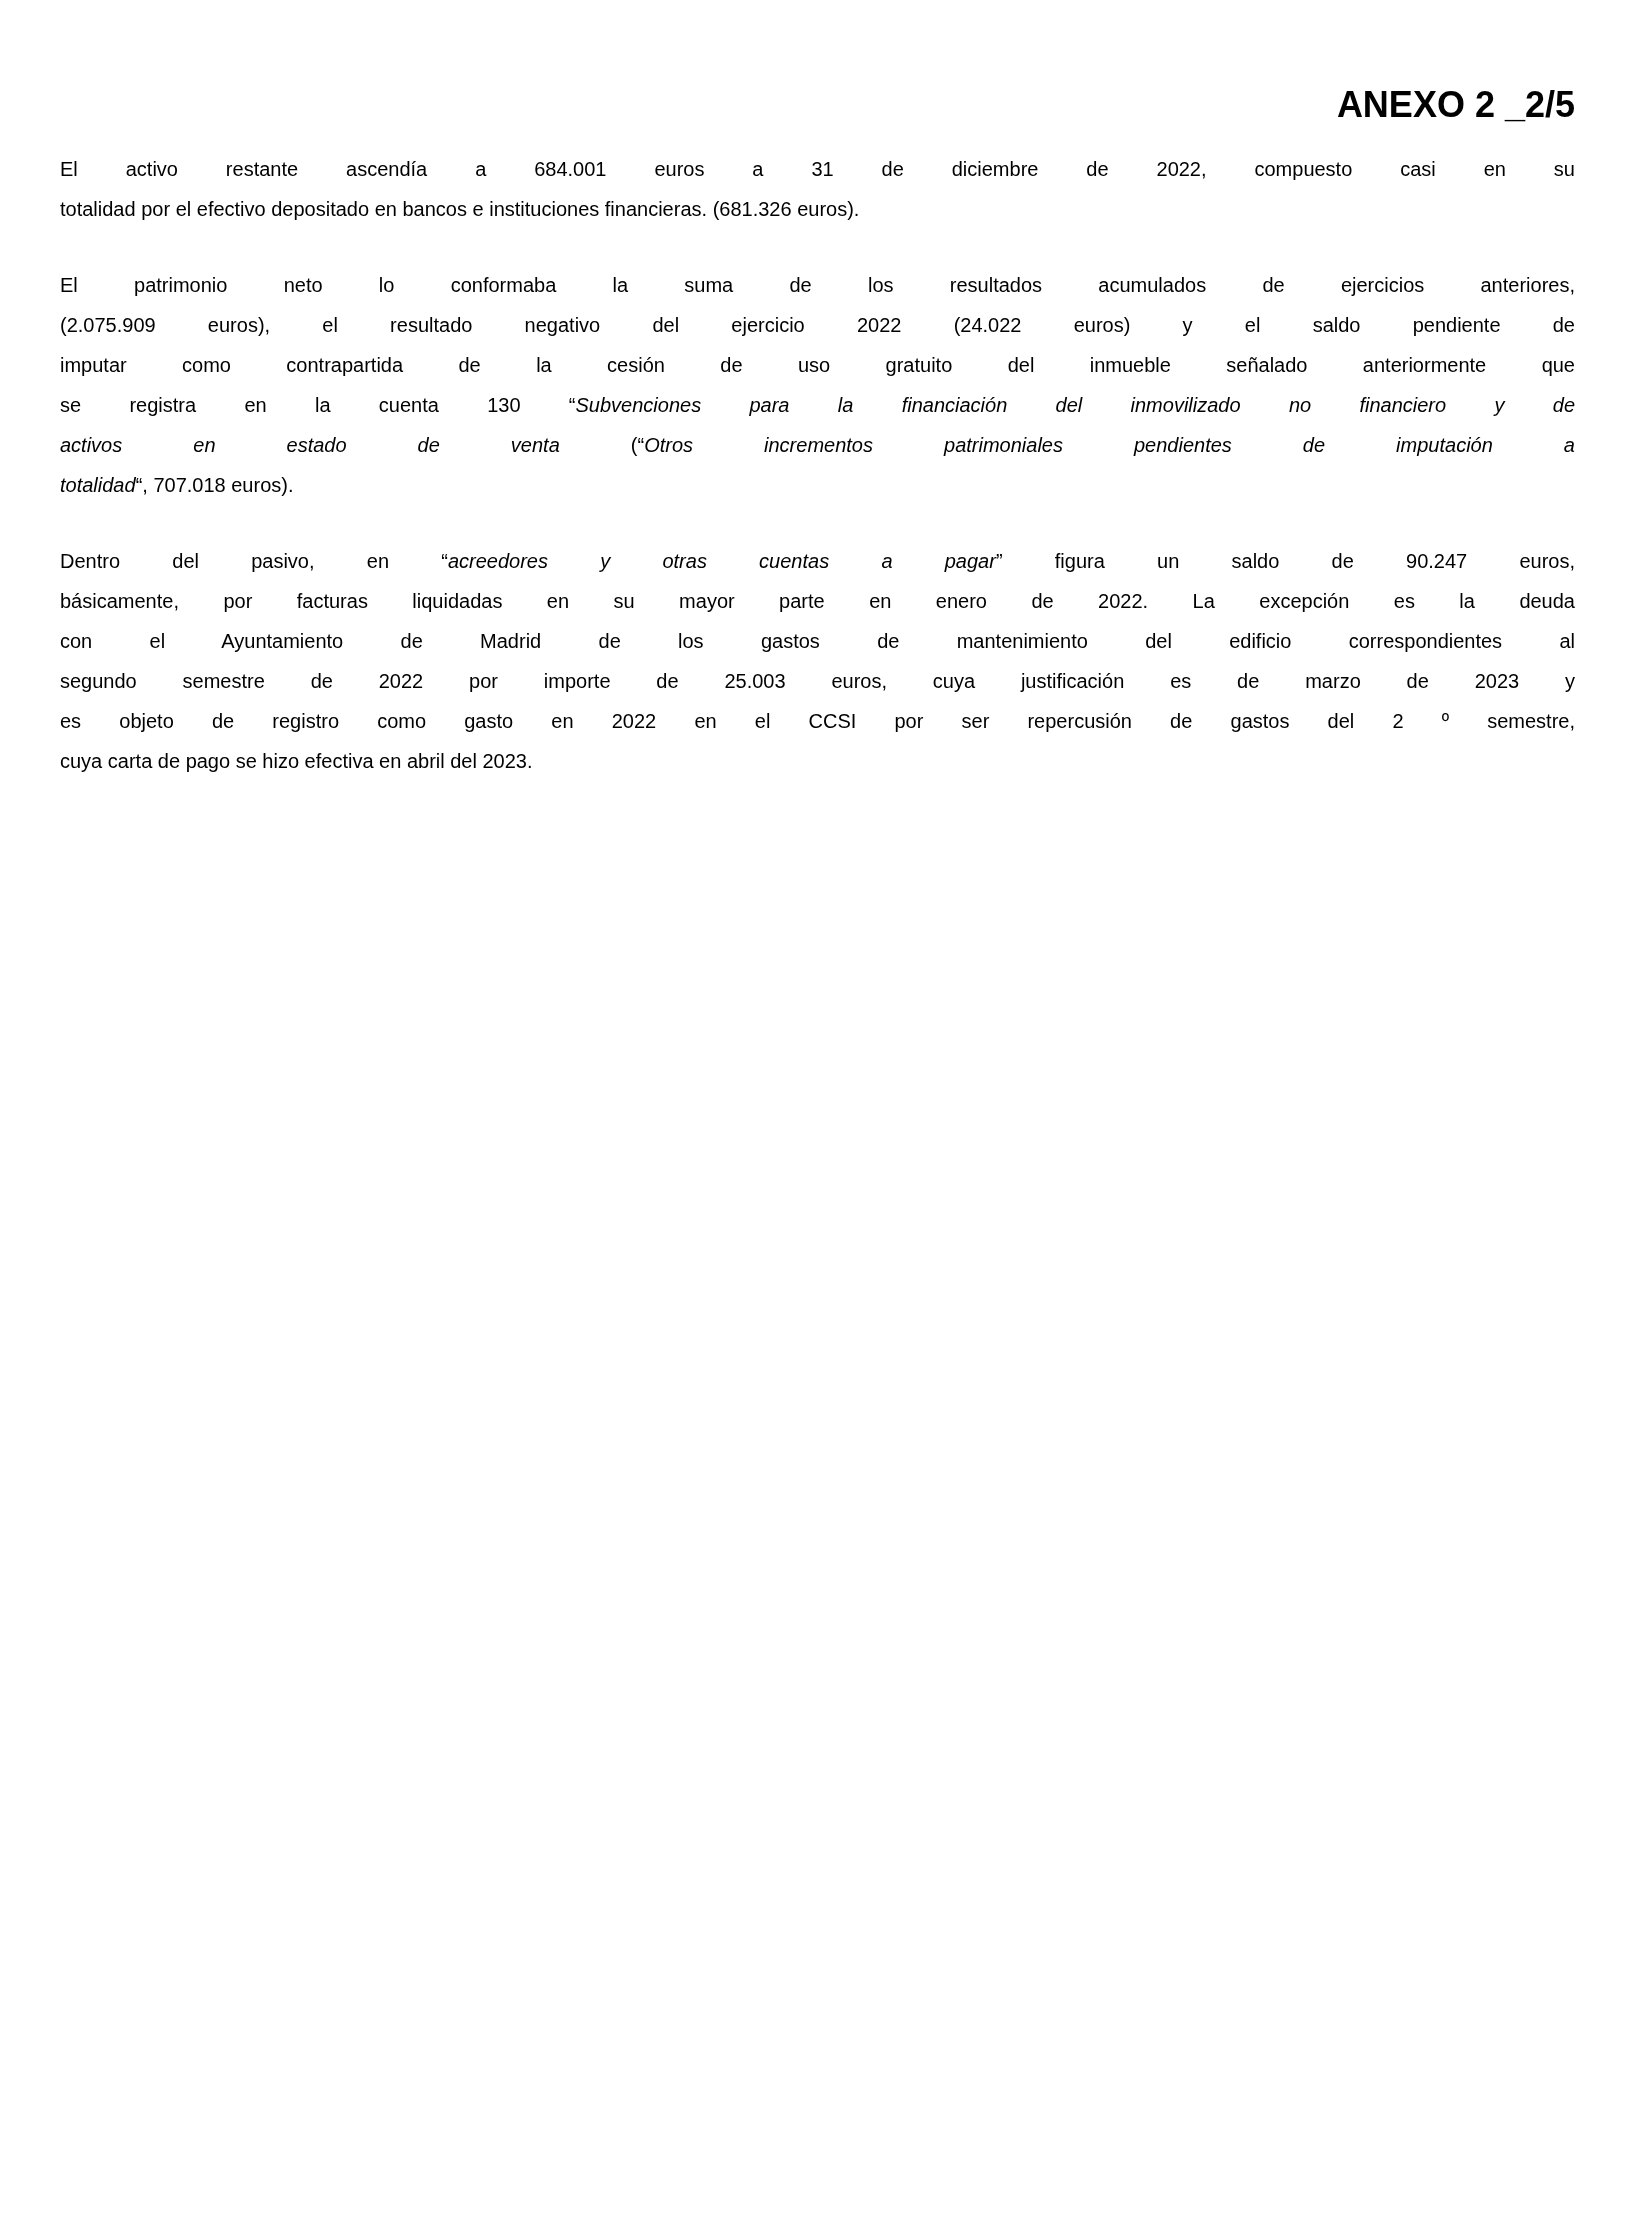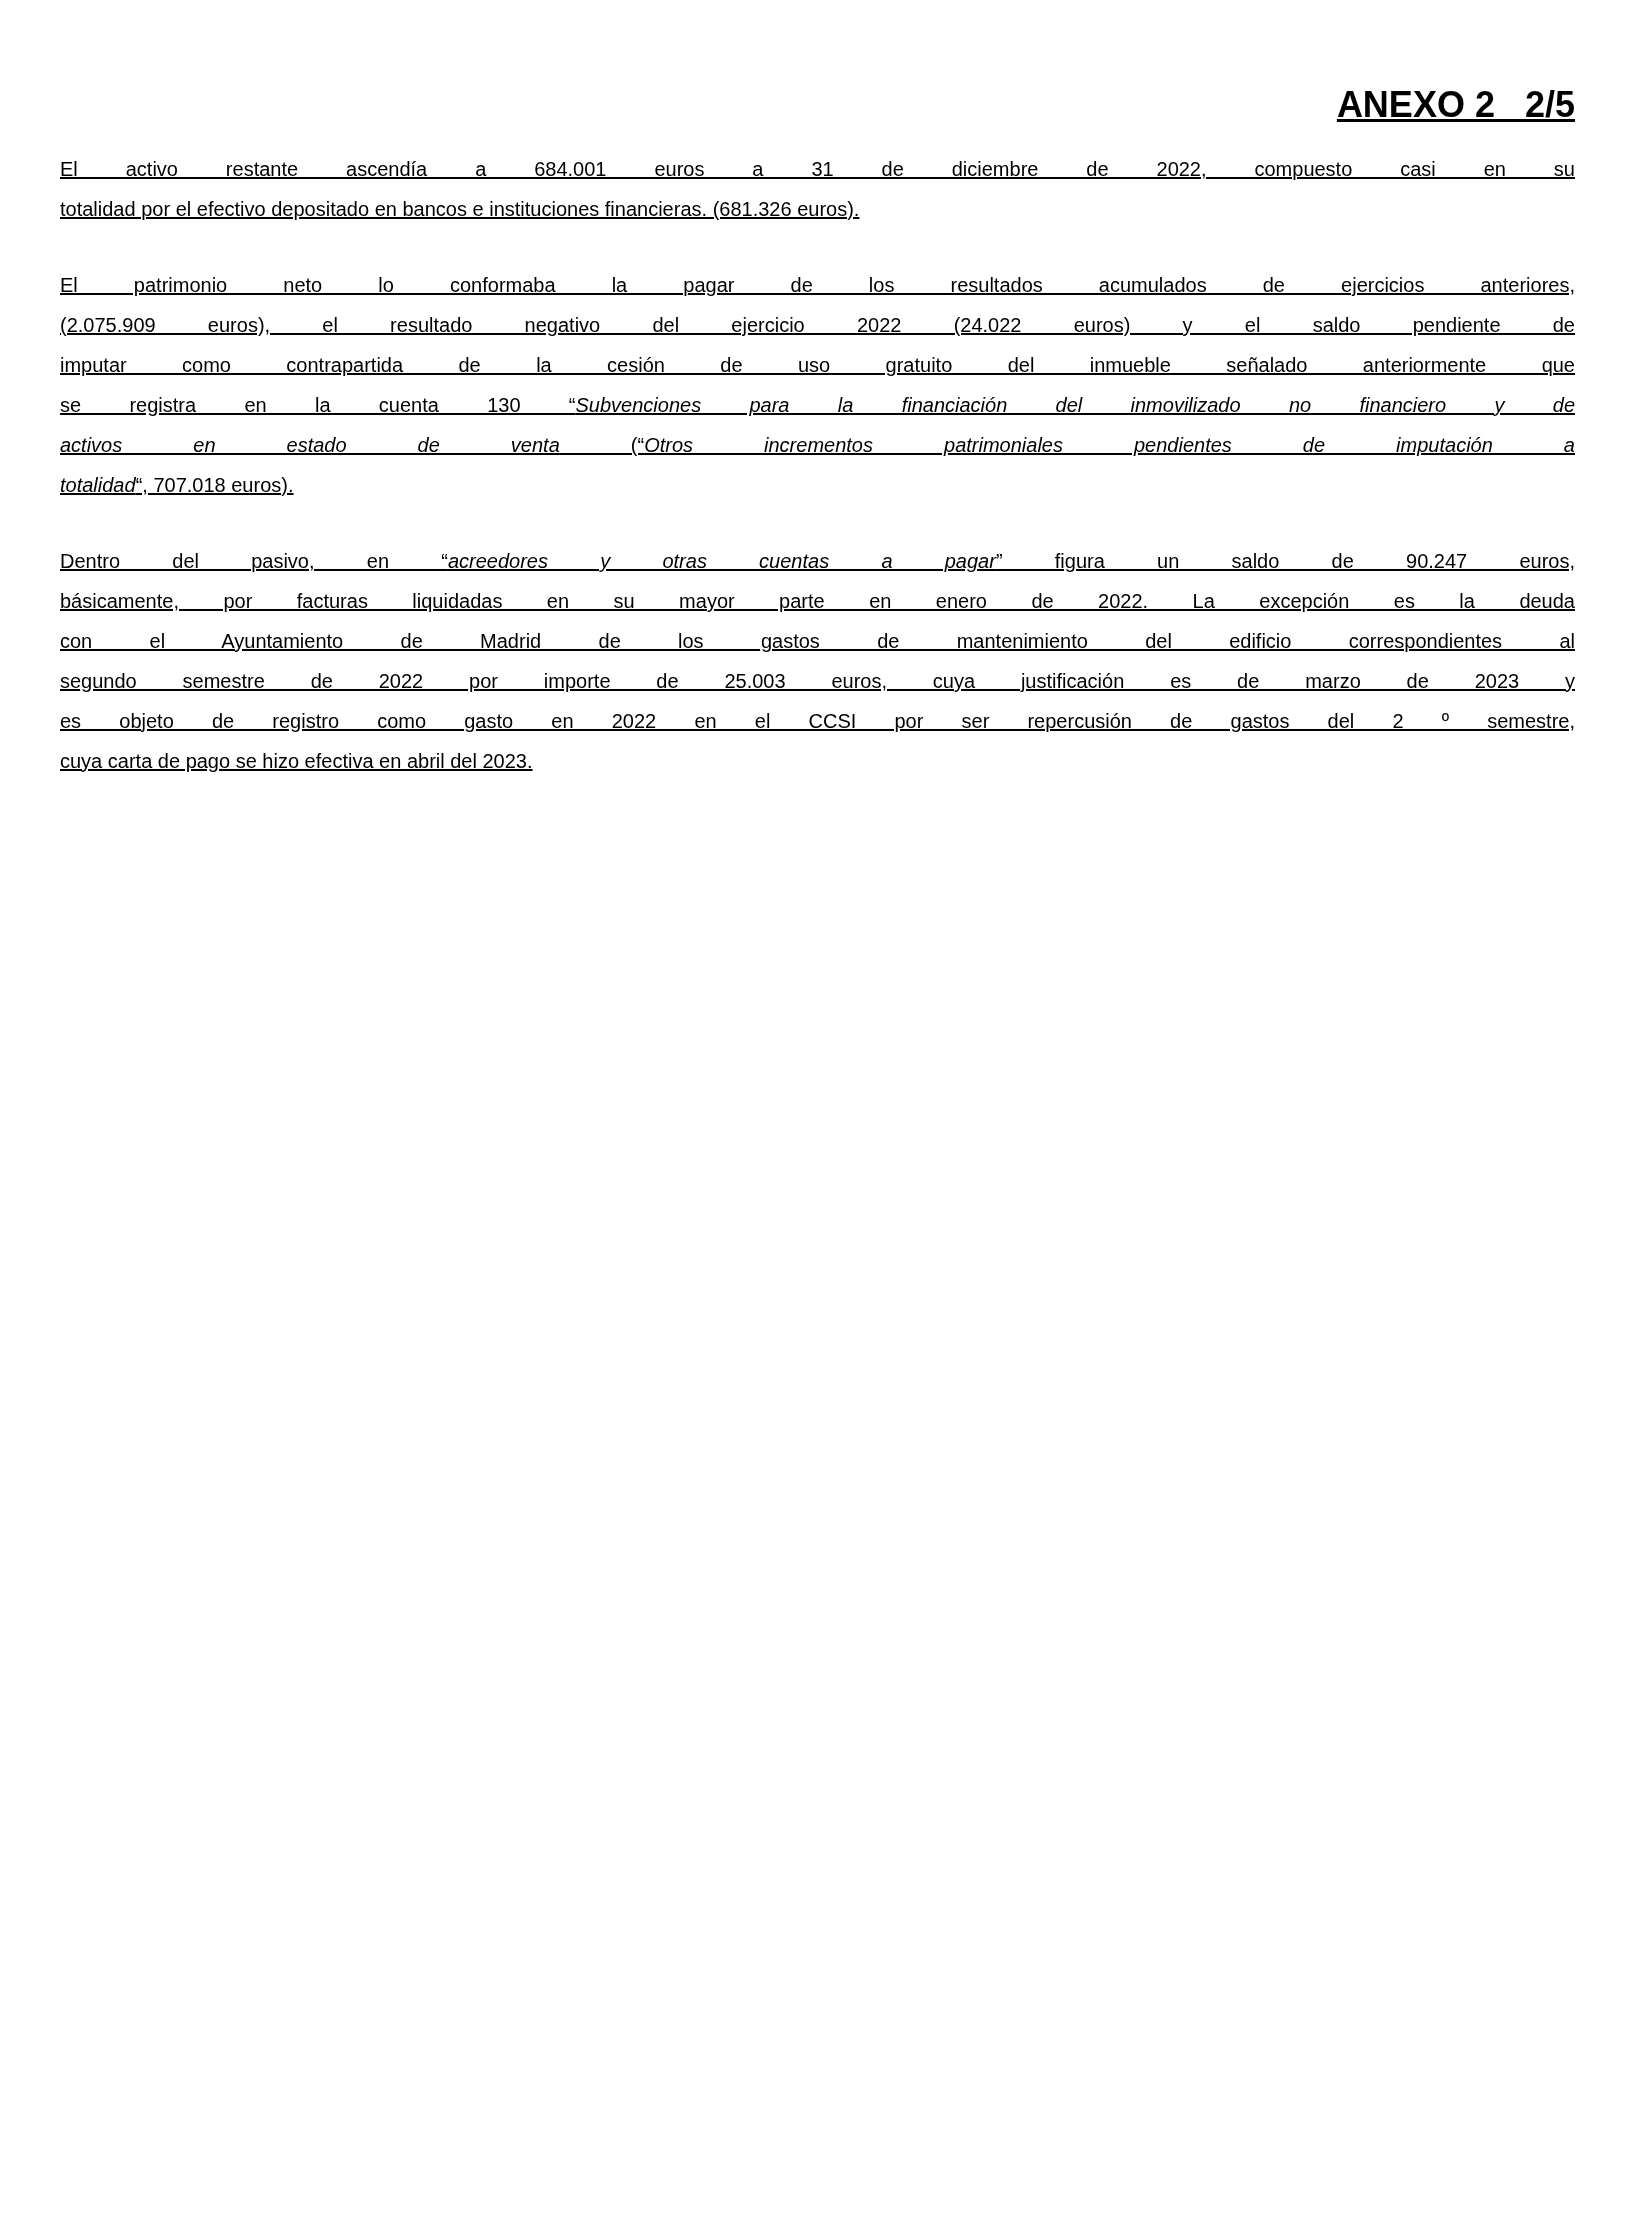--- a/index.html
+++ b/index.html
@@ -9,21 +9,20 @@
     background: #ffffff;
     color: #000000;
     font-family: "Liberation Sans", sans-serif;
   }
   .page {
     position: relative;
     width: 1648px;
     height: 1992px;
     background: #ffffff;
     overflow: hidden;
-    text-decoration: underline;
   }
   .content {
     padding: 85px 73px 0 60px;
   }
   .doc-header {
     font-weight: bold;
     font-size: 36px;
     line-height: 40px;
     text-align: right;
     margin: 0 0 24px 0;
@@ -52,21 +51,21 @@
   <div class="content">
     <div class="doc-header">
       <span>ANEXO 2 _2/5</span>
     </div>
     <div>
         <div class="para">
           <div class="line jl"><span>El activo restante ascendía a 684.001 euros a 31 de diciembre de 2022, compuesto casi en su</span></div>
           <div class="line"><span>totalidad por el efectivo depositado en bancos e instituciones financieras. (681.326 euros).</span></div>
         </div>
         <div class="para">
-          <div class="line jl"><span>El patrimonio neto lo conformaba la pagar de los resultados acumulados de ejercicios anteriores,</span></div>
+          <div class="line jl"><span>El patrimonio neto lo conformaba la suma de los resultados acumulados de ejercicios anteriores,</span></div>
           <div class="line jl"><span>(2.075.909 euros), el resultado negativo del ejercicio 2022 (24.022 euros) y el saldo pendiente de</span></div>
           <div class="line jl"><span>imputar como contrapartida de la cesión de uso gratuito del inmueble señalado anteriormente que</span></div>
           <div class="line jl"><span>se registra en la cuenta 130 “</span><span class="it">Subvenciones para la financiación del inmovilizado no financiero y de</span></div>
           <div class="line jl"><span class="it">activos en estado de venta</span><span> (“</span><span class="it">Otros incrementos patrimoniales pendientes de imputación a</span></div>
           <div class="line"><span class="it">totalidad</span><span>“, 707.018 euros).</span></div>
         </div>
         <div class="para">
           <div class="line jl"><span>Dentro del pasivo, en “</span><span class="it">acreedores y otras cuentas a pagar</span><span>” figura un saldo de 90.247 euros,</span></div>
           <div class="line jl"><span>básicamente, por facturas liquidadas en su mayor parte en enero de 2022. La excepción es la deuda</span></div>
           <div class="line jl"><span>con el Ayuntamiento de Madrid de los gastos de mantenimiento del edificio correspondientes al</span></div>

